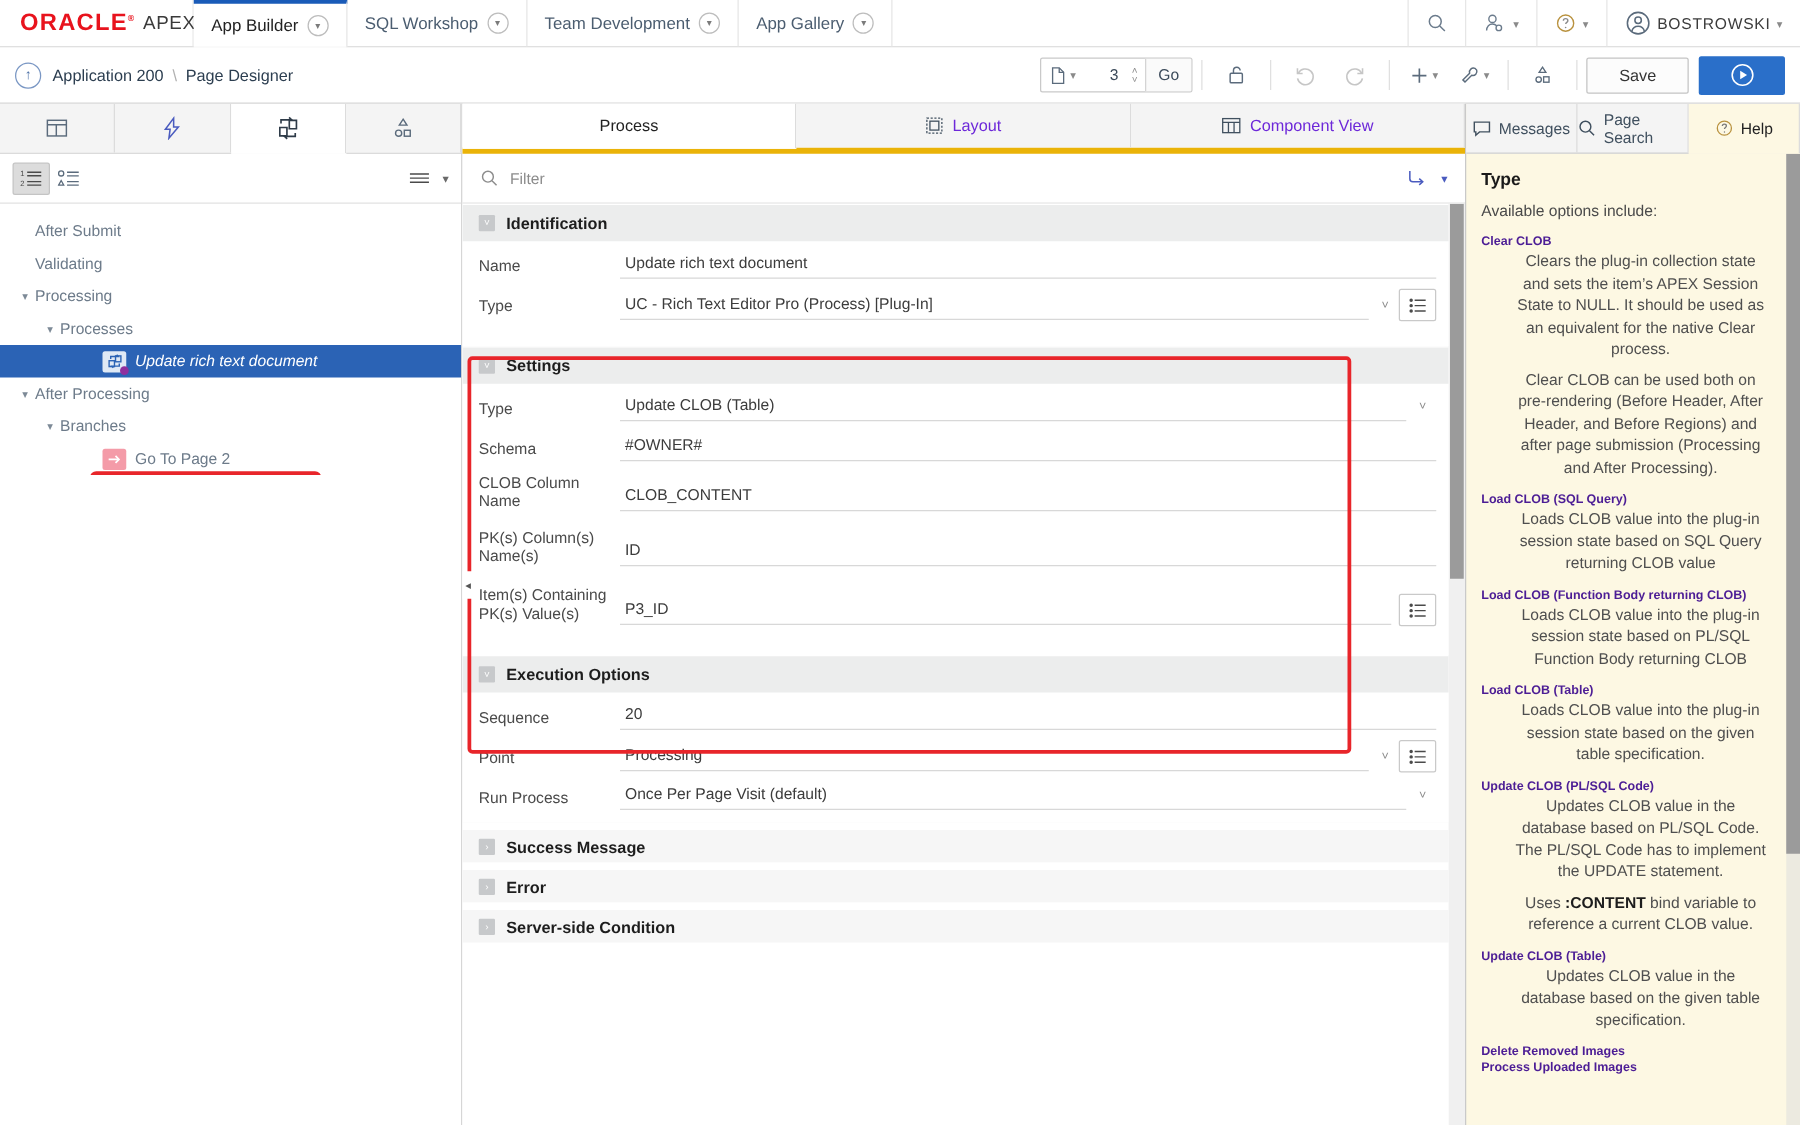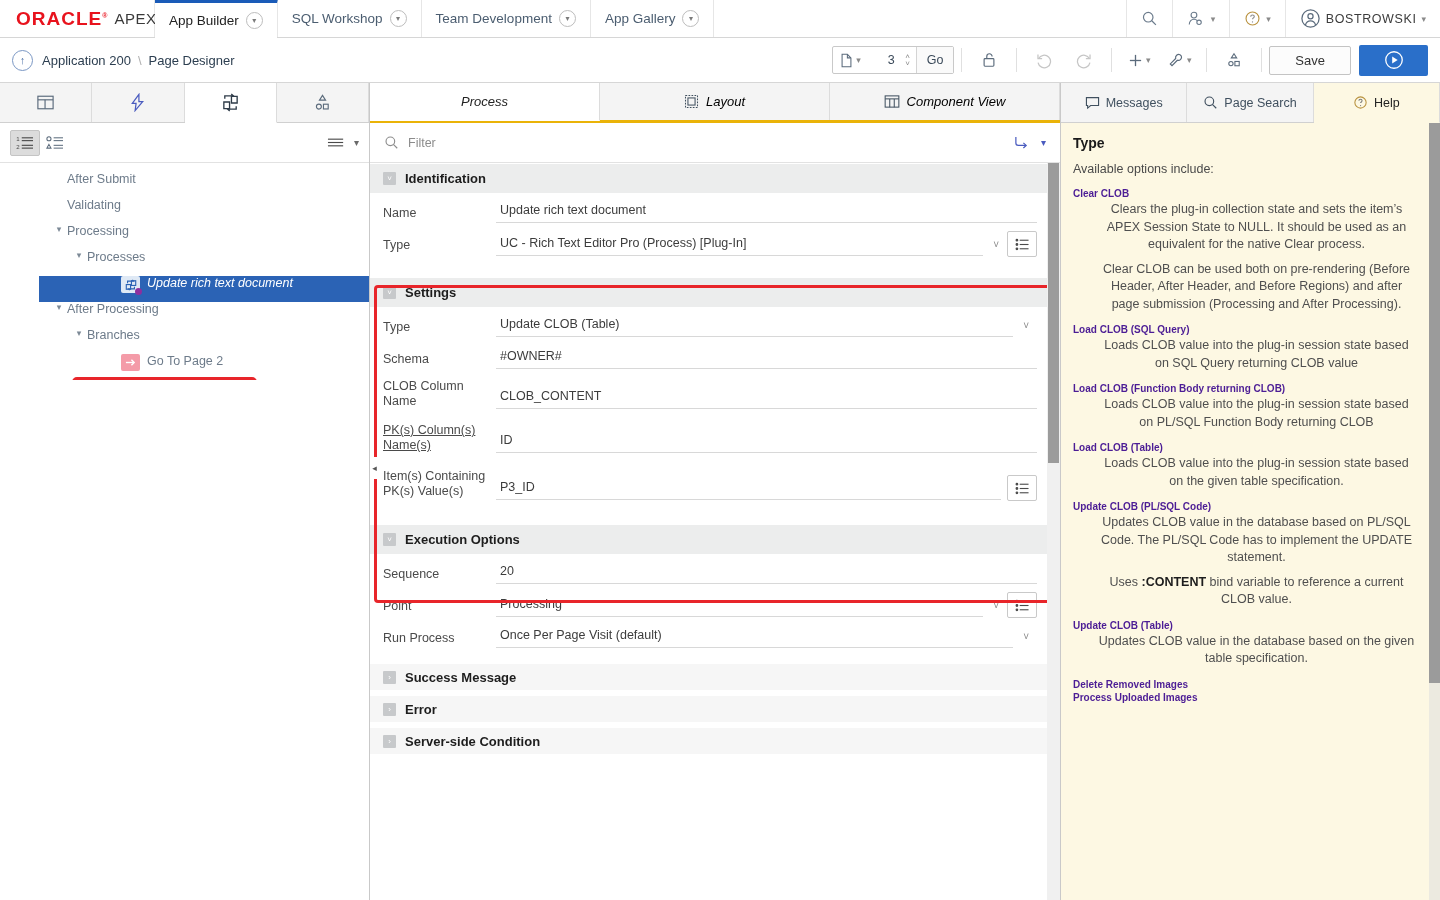--- a/index.html
+++ b/index.html
@@ -50,36 +50,36 @@
   
   .left { width:370px; border-right:1px solid #c9c9c9; display:flex; flex-direction:column; background:#fff;}
   .left-tabs { height:40px; display:flex; border-bottom:1px solid #d0d0d0;}
   .ltab { flex:1; display:flex; align-items:center; justify-content:center; border-right:1px solid #dcdcdc; background:#f4f4f4; color:#5b6b7c; cursor:pointer;}
   .ltab.active { background:#fff; border-bottom:1px solid #fff; margin-bottom:-1px; color:#2e3b48;}
   .left-toolbar { height:40px; display:flex; align-items:center; padding:0 10px; border-bottom:1px solid #e2e2e2;}
   .mini-btn { width:30px; height:26px; display:flex; align-items:center; justify-content:center; border-radius:2px;}
   .mini-btn.sel { background:#dcdcdc; border:1px solid #c4c4c4;}
   .lt-spacer { flex:1;}
   .tree { padding-top:9px; overflow:hidden; position:relative;}
-  .trow { height:26px; display:flex; font-size:12.5px; color:#6d7b8a; position:relative;margin-left:39px;}
+  .trow { height:26px; display:flex; align-items:center; font-size:12.5px; color:#6d7b8a; position:relative;}
   .trow .tw { width:16px; display:flex; justify-content:center; color:#7d8a97; font-size:9px;}
   .trow.sel { background:#2b63b5; color:#fff;}
   .trow.sel .tlabel { color:#fff; font-style:italic;}
   .tlabel { white-space:nowrap;}
   .ticon { width:19px; height:17px; border-radius:2px; display:inline-flex; align-items:center; justify-content:center; margin-right:7px; font-size:9px; position:relative;}
   .ticon.proc { background:#f2b07a; color:#fff;}
   .ticon.proc2 { background:#dfe9f5; color:#2b63b5;}
   .ticon.branch { background:#f49ba8; color:#fff;}
   .dot { position:absolute; width:7px; height:7px; border-radius:50%; background:#8e2f9e; bottom:-2px; right:-2px;}
   .redring { position:absolute; border:3px solid #e8252a; border-radius:5px; pointer-events:none;}
 
   
   .center { flex:1; display:flex; flex-direction:column; min-width:0; position:relative; background:#fff;}
-  .ctabs { height:40px; display:flex; border-bottom:3px solid #eab308;font-style:italic;}
-  .ctab { flex:1; display:flex; align-items:center; justify-content:center; gap:7px; border-right:1px solid #dcdcdc; background:#f4f4f4; color:#000000; font-size:13px; cursor:pointer;}
+  .ctabs { height:40px; display:flex; border-bottom:5px solid #eab308;}
+  .ctab { flex:1; display:flex; align-items:center; justify-content:center; gap:7px; border-right:1px solid #dcdcdc; background:#f4f4f4; color:#6d28d9; font-size:13px; cursor:pointer;}
   .ctab.active { background:#fff; border-bottom:1px solid #fff; margin-bottom:-1px; color:#222;}
   .filterbar { height:40px; display:flex; align-items:center; padding:0 14px; gap:9px; border-bottom:1px solid #e2e2e2;}
   .filterbar .fi { color:#8d8d8d;}
   .filterbar .ftext { color:#8c8c8c; font-size:12.5px;}
   .fb-spacer{flex:1;}
   .props { flex:1; overflow:hidden; position:relative; background:#fff;}
   .prop-scroll { position:absolute; inset:0; right:13px; overflow:hidden;}
   .sect-head { background:#eceded; height:30px; display:flex; align-items:center; padding-left:13px; gap:9px; border-top:1px solid #fff;}
   .sq { width:13px; height:13px; background:#c7c9cb; color:#fff; font-size:8px; display:flex; align-items:center; justify-content:center; border-radius:1px;}
   .sect-title { font-size:13px; color:#1d1d1d; font-weight:bold;}
@@ -90,21 +90,21 @@
   .caret { color:#8a8a8a; font-size:10px; margin-left:4px; margin-right:2px;}
   .lovbtn { width:30px; height:26px; border:1px solid #c9c9c9; border-radius:2px; display:flex; align-items:center; justify-content:center; color:#4a4a4a; background:#fff; flex-shrink:0;}
   .collapsed-sect { background:#f6f6f6; height:32px; display:flex; align-items:center; padding-left:13px; gap:9px; border-top:6px solid #fff;}
   .sq.closed { background:#c7c9cb;}
   .redbox { position:absolute; border:3px solid #e8252a; border-radius:4px; pointer-events:none; }
   .vscroll { position:absolute; top:0; bottom:0; right:0; width:13px; background:#f0f0f0; }
   .vthumb { position:absolute; left:1px; width:11px; background:#9b9b9b; border-radius:0;}
   .collapse-arrow{ position:absolute; left:-1px; width:11px; height:22px; display:flex; align-items:center; justify-content:center; color:#555; font-size:9px; background:#fff;}
 
   
-  .right { width:380px; border-left:1px solid #c9c9c9; display:flex; flex-direction:column; background:#fdf8e3;}
+  .right { width:268px; border-left:1px solid #c9c9c9; display:flex; flex-direction:column; background:#fdf8e3;}
   .rtabs { height:40px; display:flex; border-bottom:1px solid #d0d0d0; background:#f4f4f4;}
   .rtab { flex:1; display:flex; align-items:center; justify-content:center; gap:6px; border-right:1px solid #dcdcdc; color:#40505f; font-size:12.5px; cursor:pointer;}
   .rtab.active { background:#fdf8e3; border-bottom:1px solid #fdf8e3; margin-bottom:-1px; color:#222;}
   .help { flex:1; position:relative; overflow:hidden;}
   .help-inner { position:absolute; inset:0; right:11px; padding:12px 14px 0 12px; overflow:hidden;}
   .help h3 { font-size:14px; color:#1a1a1a; margin-bottom:11px; font-weight:bold;}
   .help p.lead { font-size:12.5px; color:#4a4a4a; margin-bottom:12px;}
   .opt-name { font-size:10px; font-weight:bold; color:#4c1d95; margin-bottom:2px;}
   .opt-desc { font-size:12.5px; color:#4f4f4f; line-height:17.5px; padding-left:25px; margin-bottom:11px;text-align:center;}
   .opt-desc b { color:#1d1d1d;}
@@ -474,21 +474,21 @@
               <input class="fin" value="#OWNER#" style="">
             </div>
           </div>
           <div class="field" style="min-height:44px;">
             <div class="flabel" style="padding-top:2px;">CLOB Column Name</div>
             <div class="fval" style="padding-top:8px;">
               <input class="fin" value="CLOB_CONTENT" style="">
             </div>
           </div>
           <div class="field" style="min-height:46px;">
-            <div class="flabel" style="padding-top:2px;text-decoration:underline;">PK(s) Column(s) Name(s)</div>
+            <div class="flabel" style="padding-top:2px;">PK(s) Column(s) Name(s)</div>
             <div class="fval" style="padding-top:8px;">
               <input class="fin" value="ID" style="">
             </div>
           </div>
           <div class="field" style="min-height:48px; padding-bottom:10px;">
             <div class="flabel" style="padding-top:2px;">Item(s) Containing PK(s) Value(s)</div>
             <div class="fval" style="padding-top:8px;">
               <input class="fin" value="P3_ID" style="">
               <span class="lovbtn">
                 <svg width="15" height="13" viewBox="0 0 16 14" fill="none" stroke="#4a4a4a" stroke-width="1.2">

